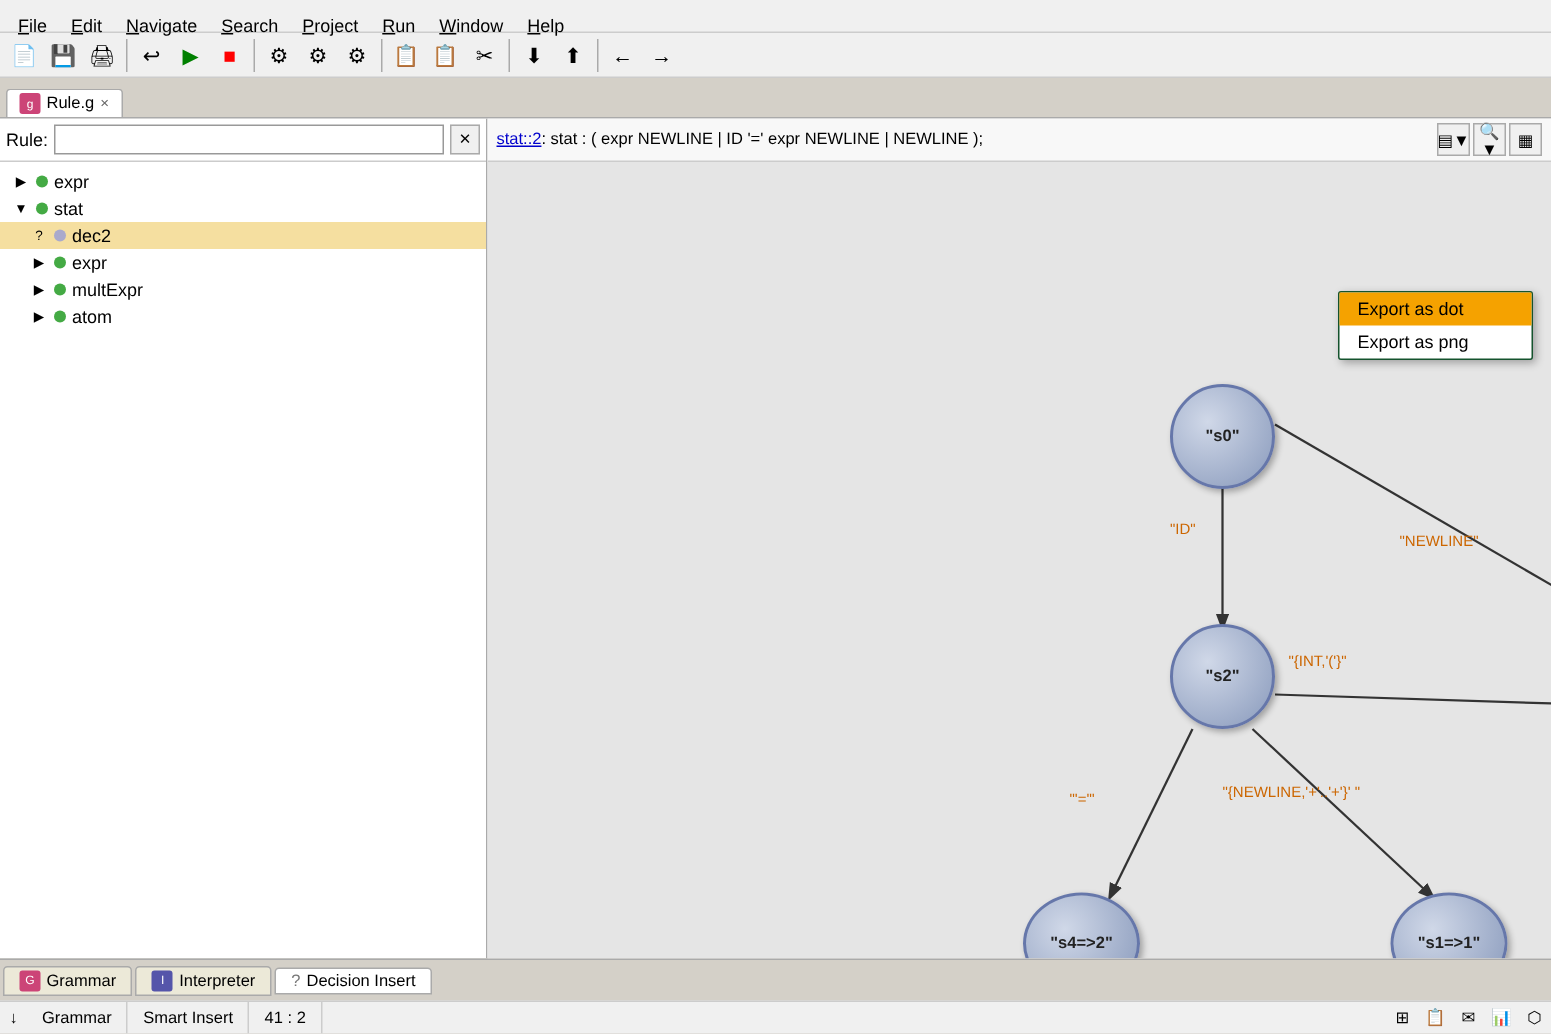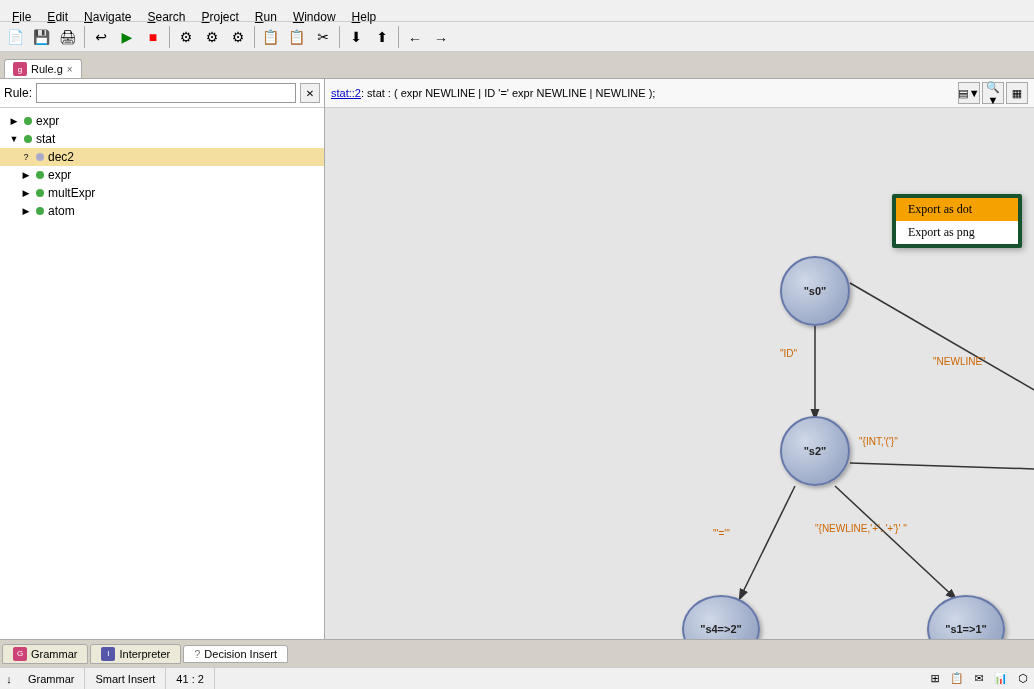--- a/index.html
+++ b/index.html
@@ -75,26 +75,25 @@
       color: #cc6600;
       font-weight: normal;
     }
 
     
     .dropdown-menu {
       position: absolute;
       top: 115px;
       right: 12px;
       background: #fff;
-      border: 4px solid #14532d;
+      border: 1px solid #14532d;
       border-radius: 2px;
       box-shadow: 2px 2px 6px rgba(0,0,0,0.3);
       z-index: 100;
       min-width: 130px;
-      font-family: Liberation Serif, serif;
     }
     .dropdown-item {
       padding: 4px 12px;
       cursor: pointer;
       font-size: 12px;
     }
     .dropdown-item:hover, .dropdown-item.highlighted {
       background: #f5a200;
       color: #000;
     }

